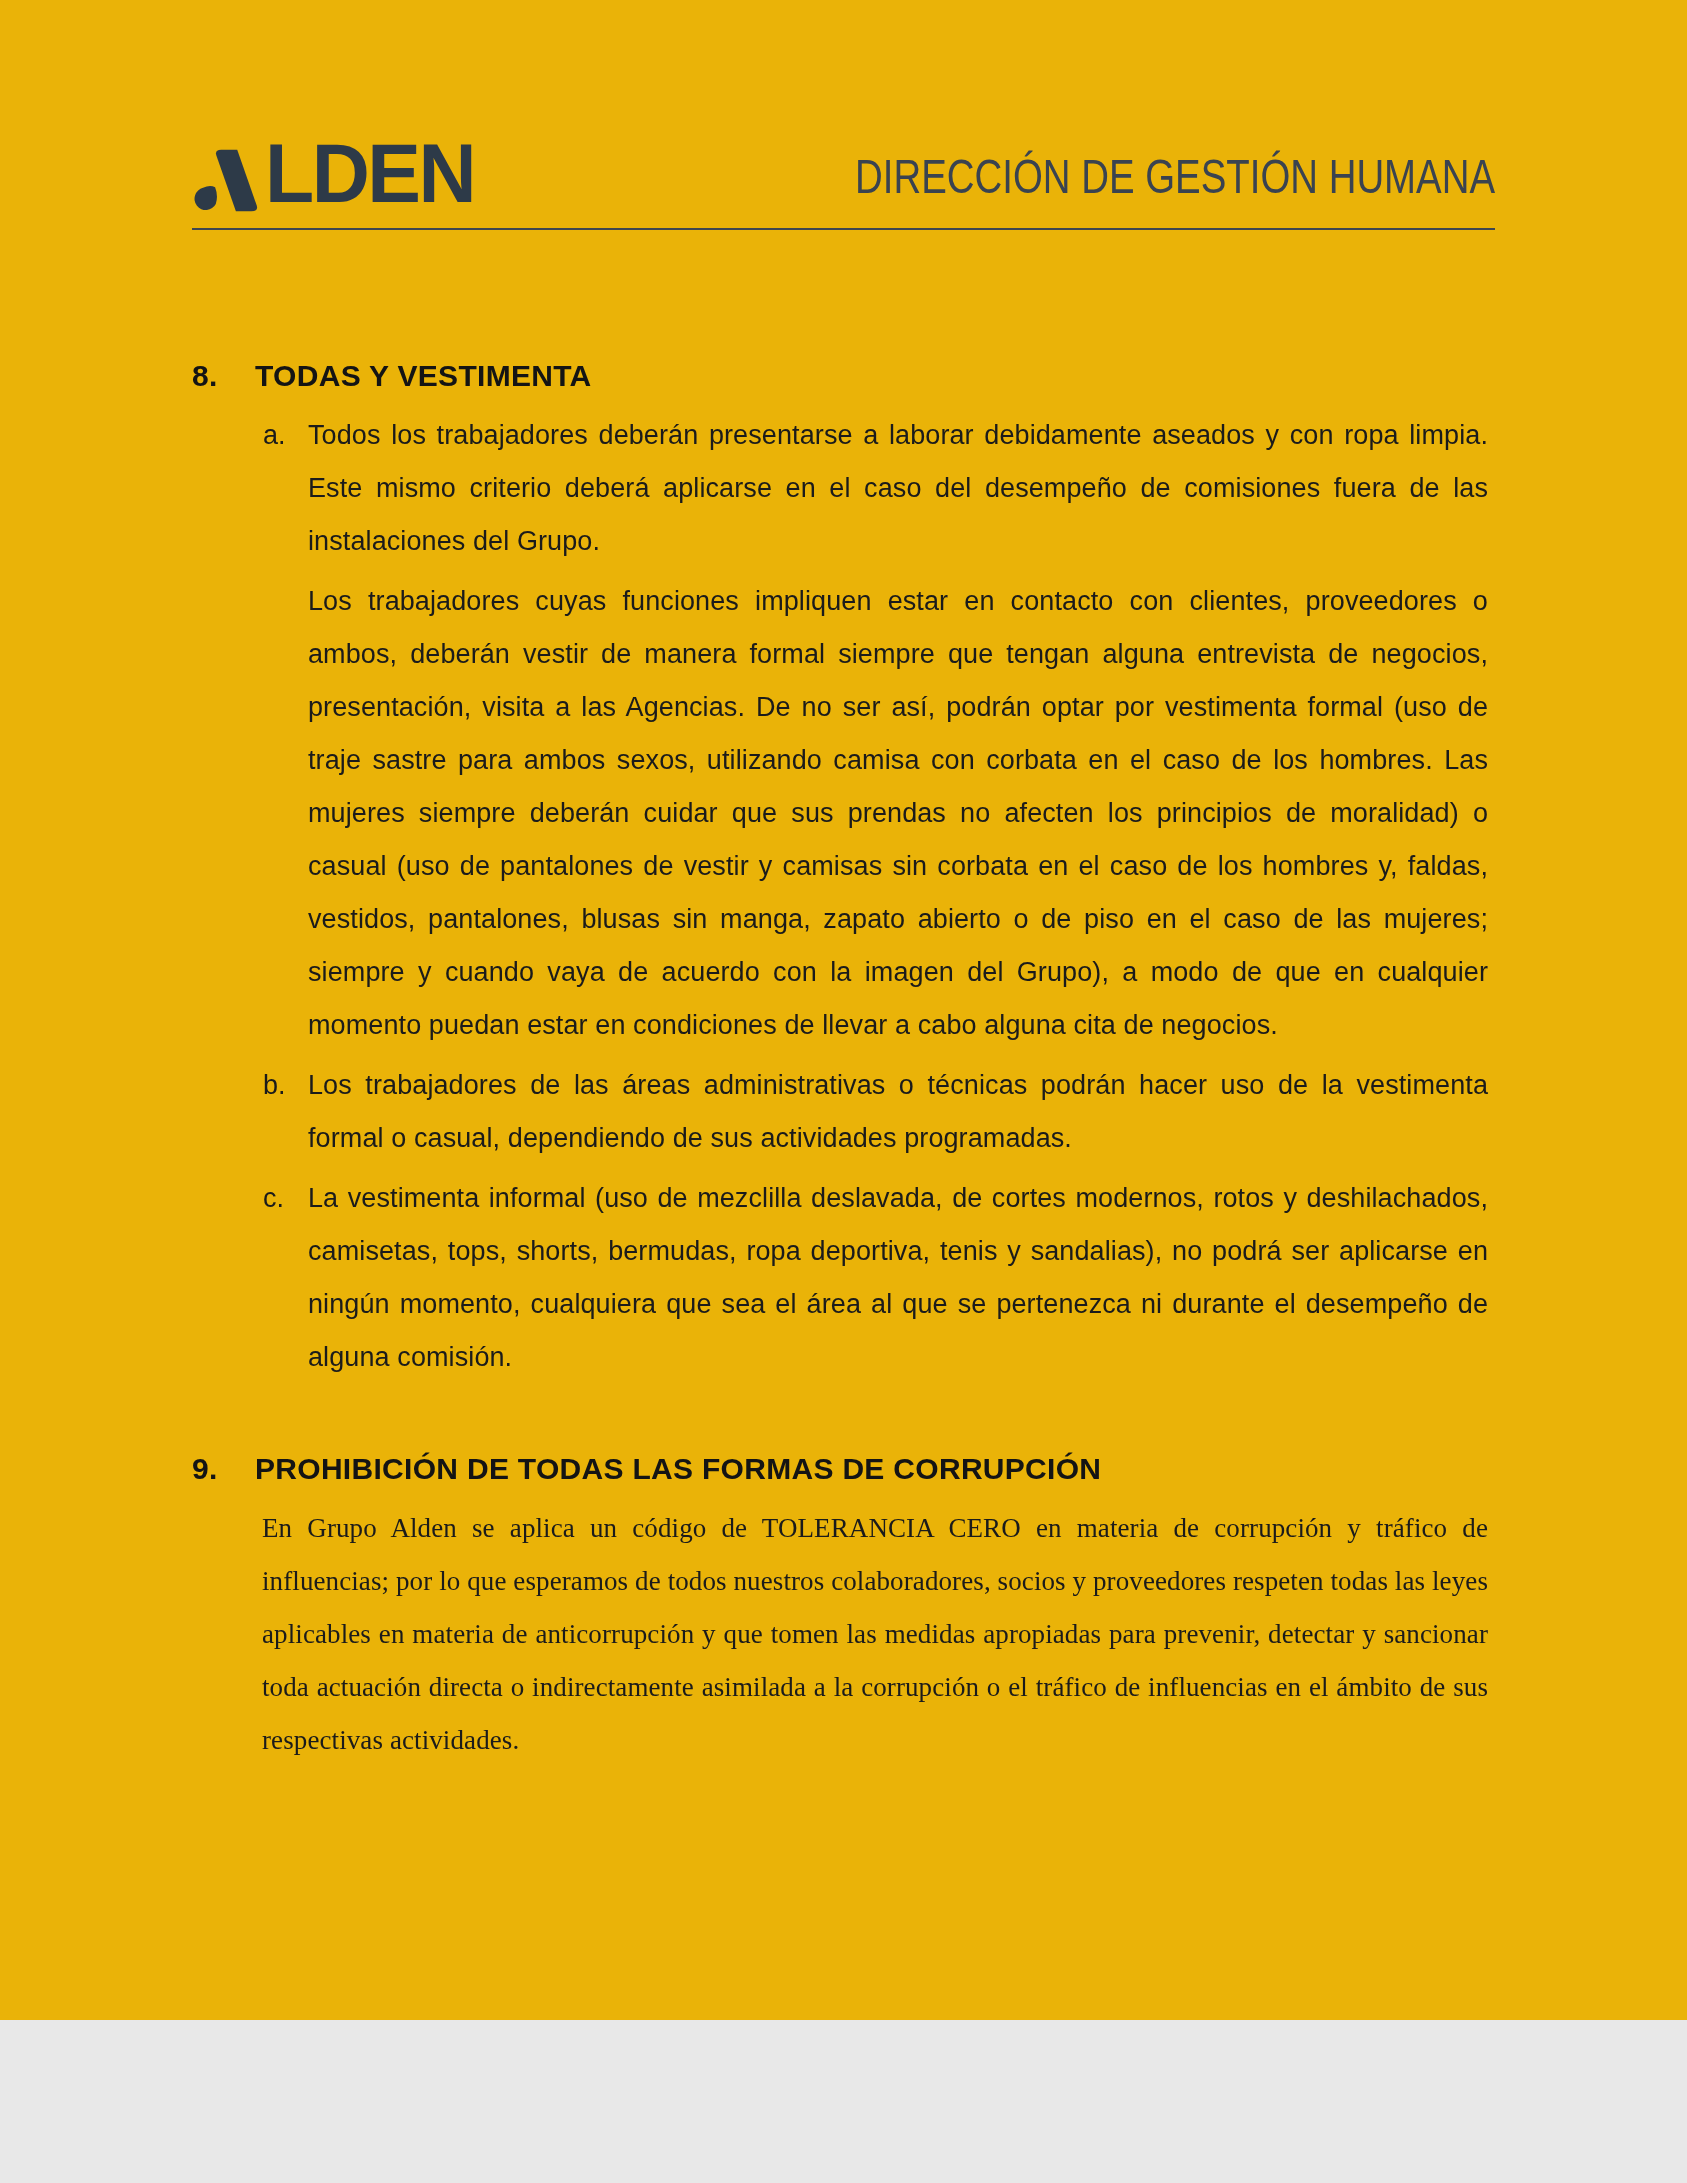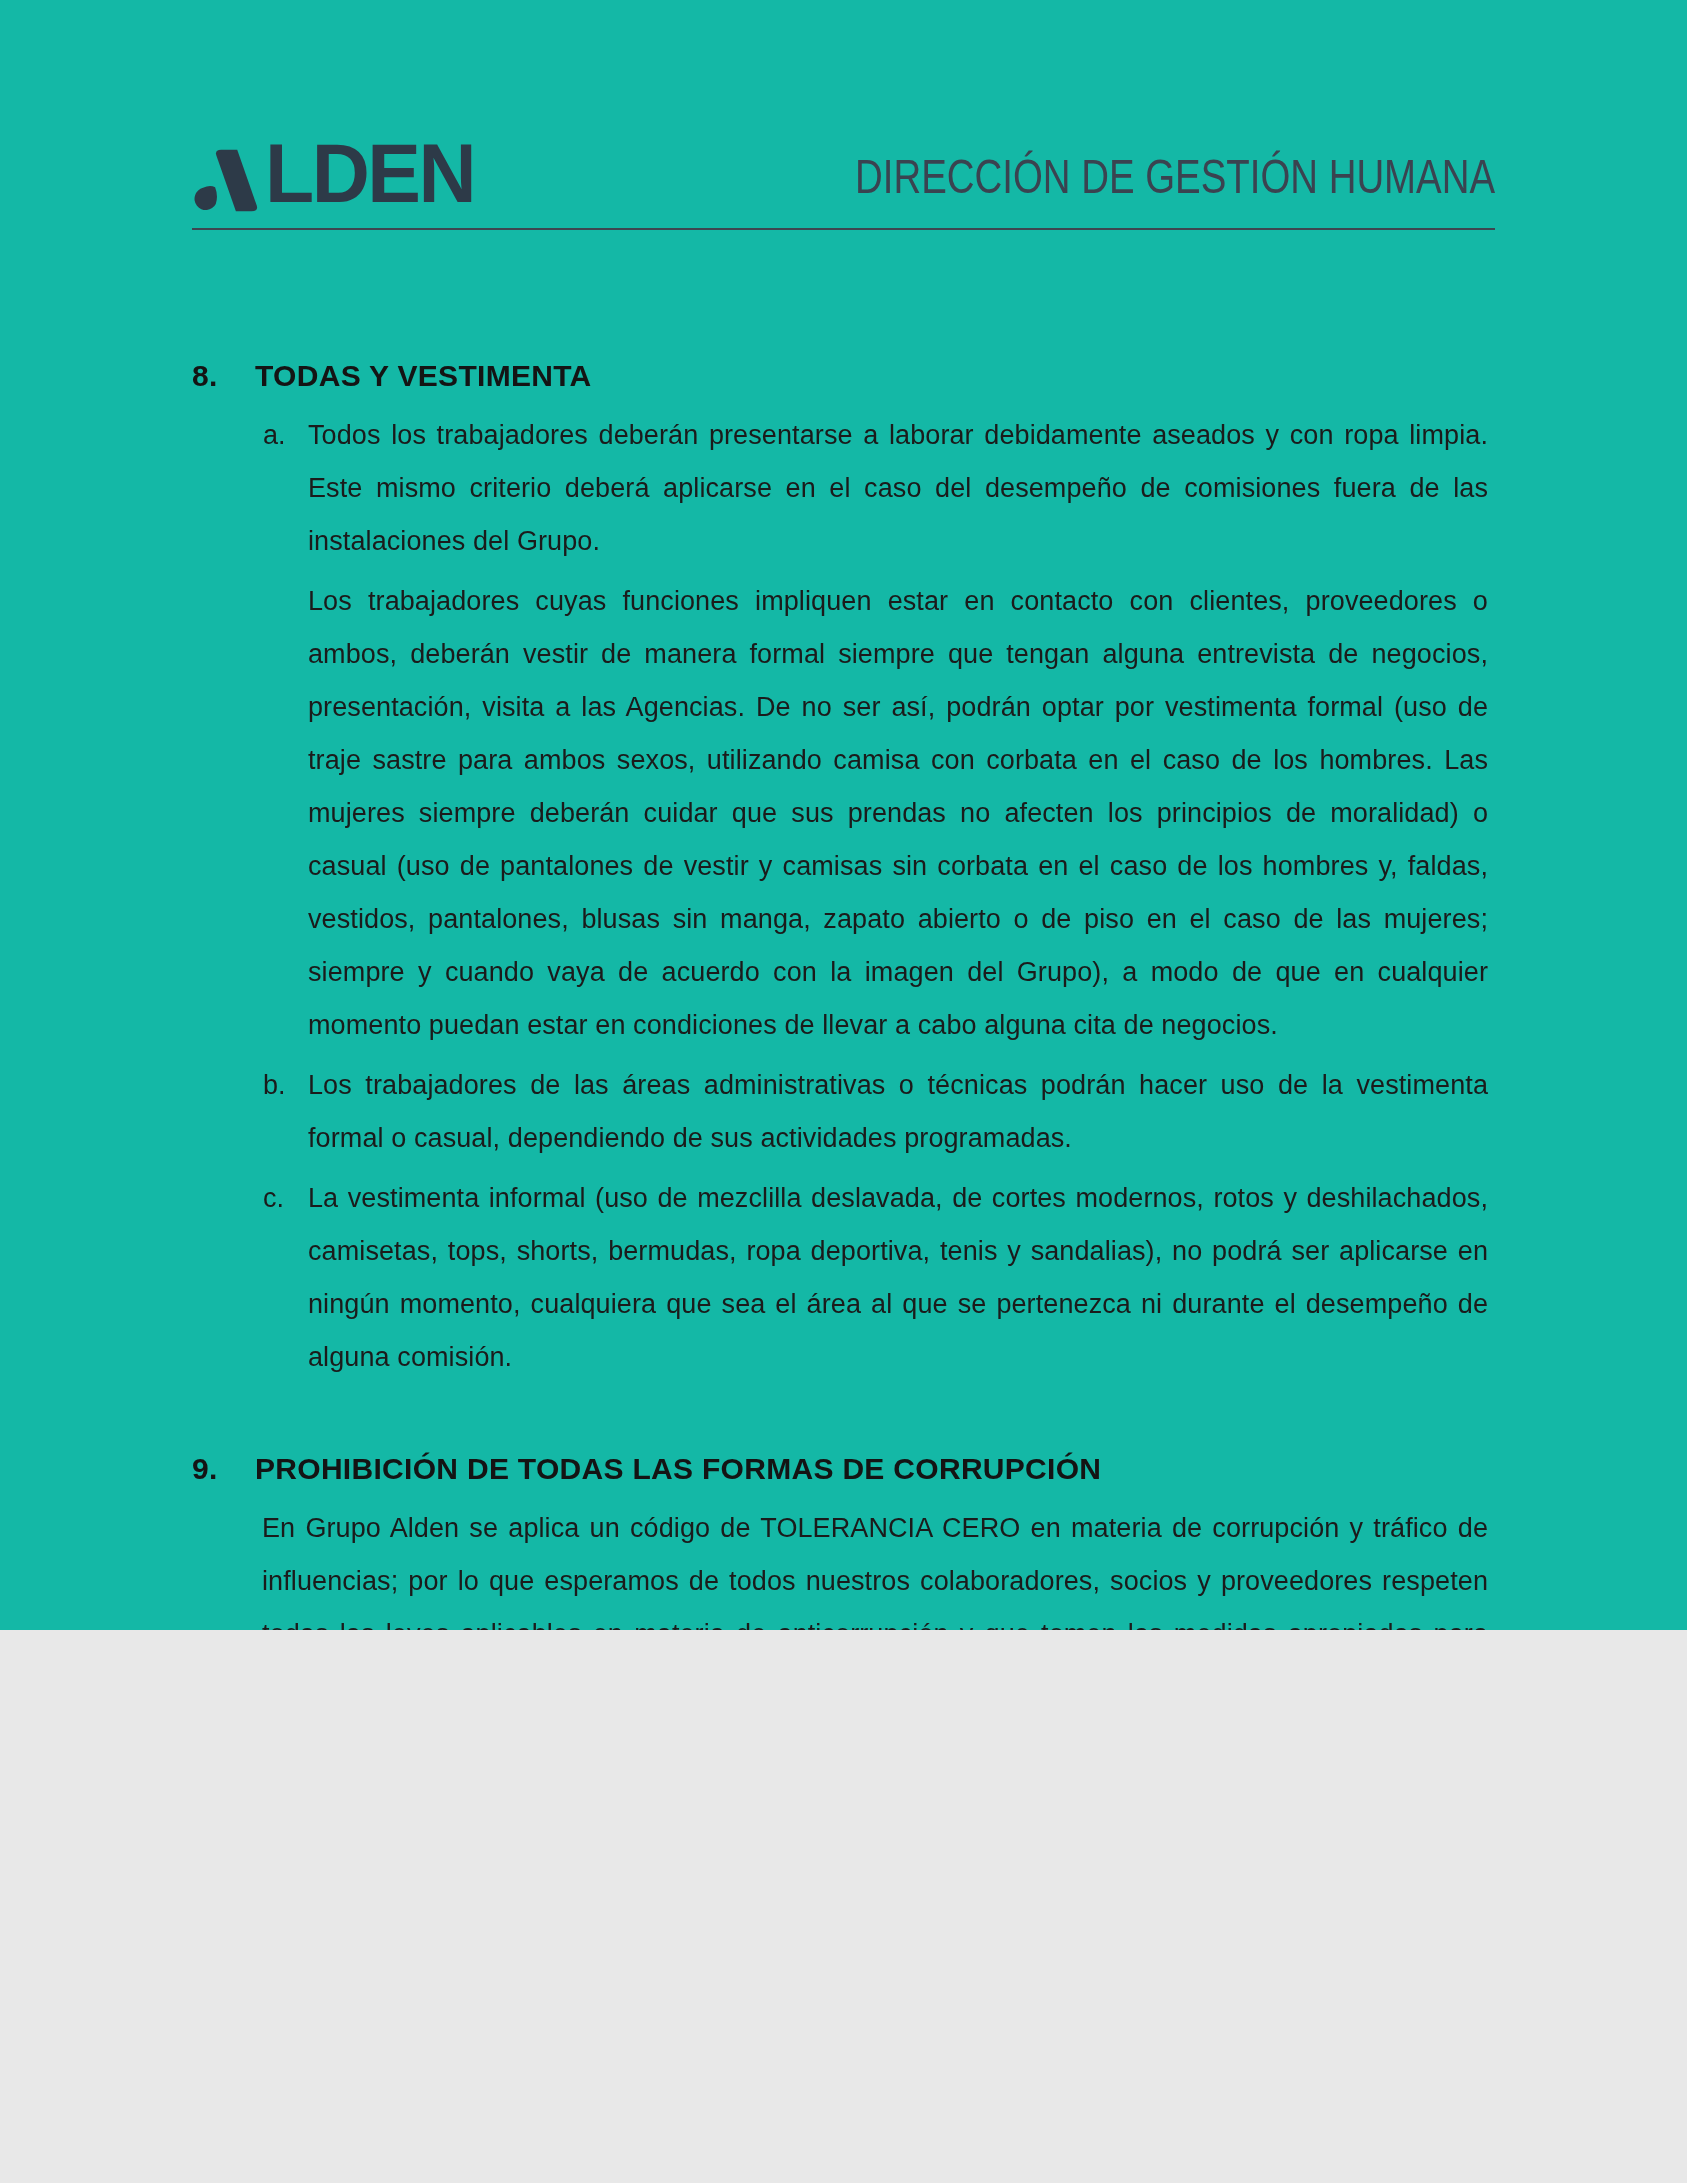--- a/index.html
+++ b/index.html
@@ -1,20 +1,20 @@
 <!DOCTYPE html>
 <html style="font-size:10.6px"><head>
 <meta charset="utf-8">
 <style>
   html, body { margin: 0; padding: 0; background: #e8e8e8; }
   .page {
     position: relative;
     width: 1687px;
-    height: 1630px;
-    background: #14b8a6;
+    height: 2020px;
+    background: #eab308;
     font-family: "Liberation Sans", sans-serif;
     overflow: hidden;
   }
 
   
   .logo-a {
     position: absolute;
     left: 193px;
     top: 148px;
     width: 67px;
@@ -79,21 +79,21 @@
   }
   .sec-num { position: absolute; left: 0; top: 0; }
   .sec-8-head { margin-bottom: 6.6px; }
 
   .item { position: relative; padding-left: 109px; text-align: justify; }
   .item-marker { position: absolute; left: 71px; top: 0; }
   .item p, .sec-body p { margin: 7px; }
 
   .section-9 { margin-top: 58px; }
   .sec-9-head { margin-bottom: 4px; }
-  .sec-body { padding-left: 63px; text-align: justify; }
+  .sec-body { padding-left: 63px; text-align: justify; font-family: Liberation Serif, serif; }
 
   
   .footer {
     position: absolute;
     left: 192px;
     top: 2096px;
     width: 1274px;
     text-align: right;
     font-size: 25px;
     line-height: 1.2;

